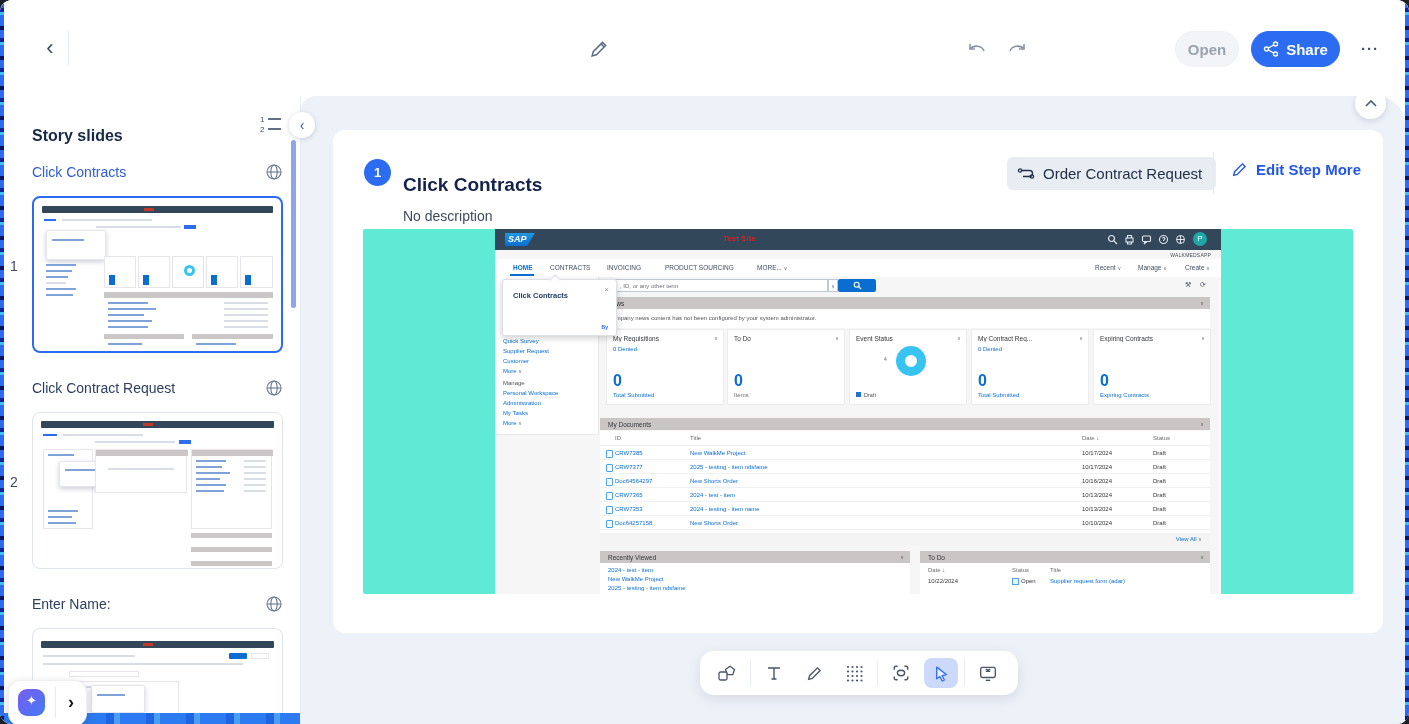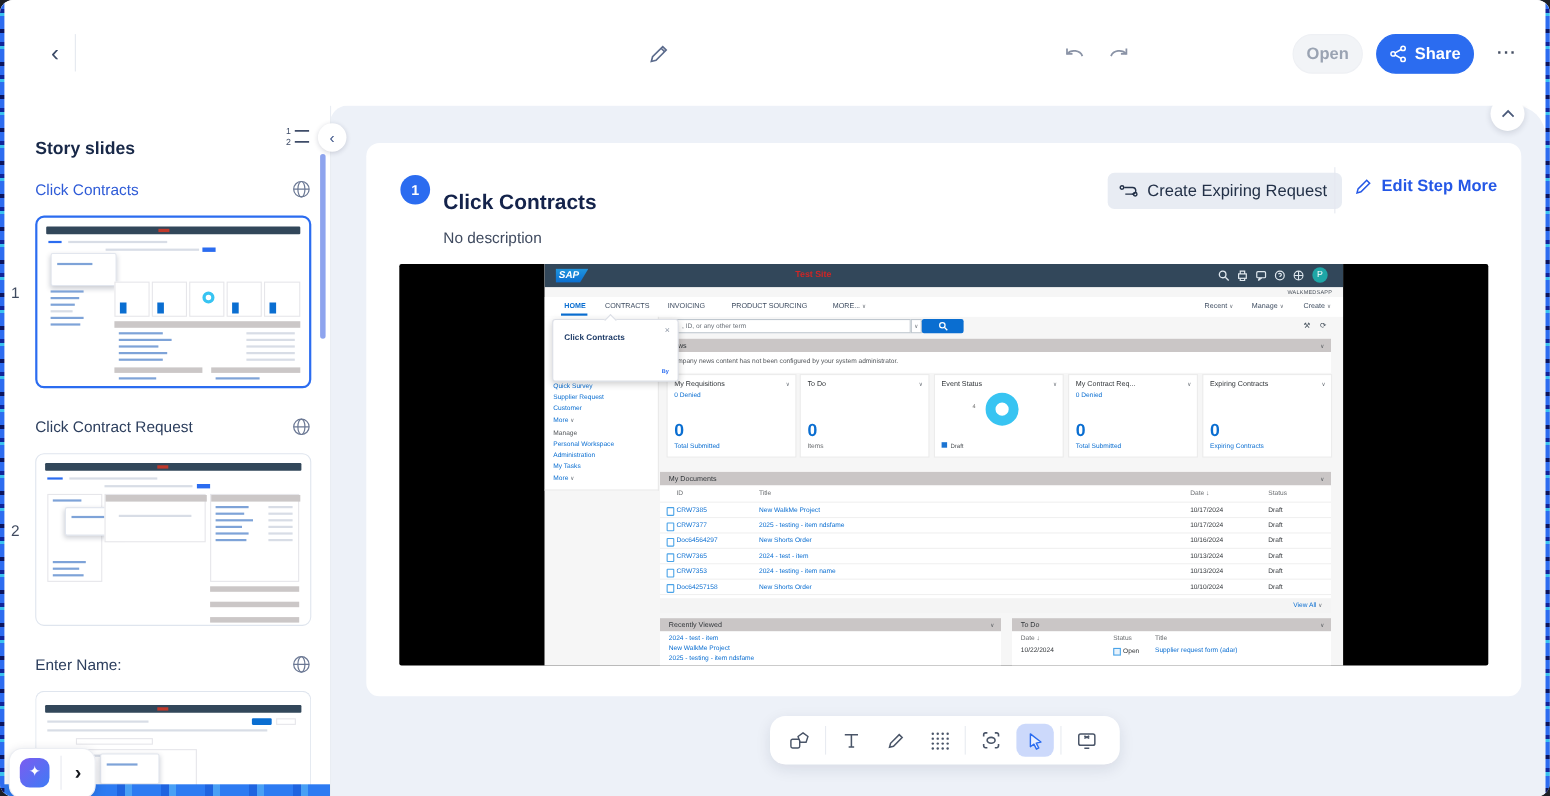--- a/index.html
+++ b/index.html
@@ -54,21 +54,21 @@
   
   .canvas{position:absolute;left:300px;top:96px;width:1105px;height:628px;background:#edf1f8;border-top-left-radius:16px;border-top-right-radius:28px;}
   .scroll-top{position:absolute;left:1055px;top:-8px;width:31px;height:31px;border:none;border-radius:50%;background:#fff;box-shadow:0 2px 6px rgba(20,30,60,.14);cursor:pointer;color:#4a5a7a;padding:0;z-index:5;}
   .card{position:absolute;left:33px;top:34px;width:1050px;height:503px;background:#fff;border-radius:12px;}
   .step-circle{position:absolute;left:31px;top:29px;width:27px;height:27px;border-radius:50%;background:#2b6cf0;color:#fff;font-size:13px;font-weight:bold;text-align:center;line-height:27px;}
   .step-title{position:absolute;left:70px;top:31px;font-size:19px;font-weight:bold;color:#14234b;}
   .step-desc{position:absolute;left:70px;top:64px;font-size:14px;color:#3f4a5f;}
   .create-btn{position:absolute;left:674px;top:27px;height:33px;padding:0 14px 0 10px;display:flex;align-items:center;gap:8px;background:#e8ecf3;border:none;border-radius:6px;font-family:"Liberation Sans",sans-serif;font-size:15px;color:#233148;cursor:pointer;}
   .hdr-div{position:absolute;left:880px;top:22px;width:1px;height:42px;background:#e5e9f0;}
   .editstep-btn{position:absolute;left:898px;top:31px;display:flex;align-items:center;gap:8px;border:none;background:none;font-family:"Liberation Sans",sans-serif;font-size:15px;font-weight:bold;color:#2457e6;cursor:pointer;padding:0;}
-  .shot-frame{position:absolute;left:30px;top:110px;width:990px;height:365px;background:#000000;border-radius:2px;}
+  .shot-frame{position:absolute;left:30px;top:99px;width:990px;height:365px;background:#5eead4;border-radius:2px;}
   
   .sap{position:absolute;left:132px;top:0;width:726px;height:365px;background:#f6f6f6;overflow:hidden;font-family:"Liberation Sans",sans-serif;}
   .sap-top{position:absolute;left:0;top:0;width:726px;height:21px;background:#32475a;}
   .saplogo{position:absolute;left:10px;top:4px;width:30px;height:13px;background:linear-gradient(180deg,#2196dd,#0a6ed1);clip-path:polygon(0 0,100% 0,74% 100%,0 100%);color:#fff;font-size:9px;font-style:italic;font-weight:bold;line-height:13px;padding-left:3px;box-sizing:border-box;}
   .testsite{position:absolute;left:228px;top:5px;font-size:8px;font-weight:bold;color:#d02525;}
   .sap-ico{position:absolute;top:5px;width:12px;height:12px;color:#dfe7ee;}
   .sap-avatar{position:absolute;left:698px;top:3px;width:14px;height:14px;border-radius:50%;background:#1ea6a6;color:#fff;font-size:8px;text-align:center;line-height:14px;cursor:pointer;}
   .sap-account{position:absolute;right:10px;top:23px;font-size:5px;color:#454d57;letter-spacing:.2px;}
   .sap-nav{position:absolute;left:0;top:30px;width:726px;height:18px;background:#fff;}
   .navitem{position:absolute;top:5px;font-size:6.5px;color:#3f4d61;cursor:pointer;}
@@ -333,21 +333,21 @@
       <p class="step-desc">No description</p>
       <button class="create-btn">
         <span>
             <svg width="18" height="16" viewBox="0 0 18 16" fill="none" stroke="#233148" stroke-width="1.3">
               <circle cx="3" cy="4.5" r="1.6"></circle>
               <path d="M5 4.5h7.5a3 3 0 0 1 0 6H6"></path>
               <circle cx="15" cy="10.5" r="1.6"></circle>
               <path d="M13 10.5h-1"></path>
             </svg>
           </span>
-        <span>Create Expiring Request</span>
+        <span>Order Contract Request</span>
       </button>
       <div class="hdr-div"></div>
       <button class="editstep-btn">
         <span>
             <svg width="17" height="17" viewBox="0 0 16 16" fill="none" stroke="#2457e6" stroke-width="1.3">
               <path d="M2.5 13.5l.9-3.4 7.4-7.4 2.5 2.5-7.4 7.4-3.4.9z"></path>
             </svg>
           </span>
         <span>Edit Step More</span>
       </button>

